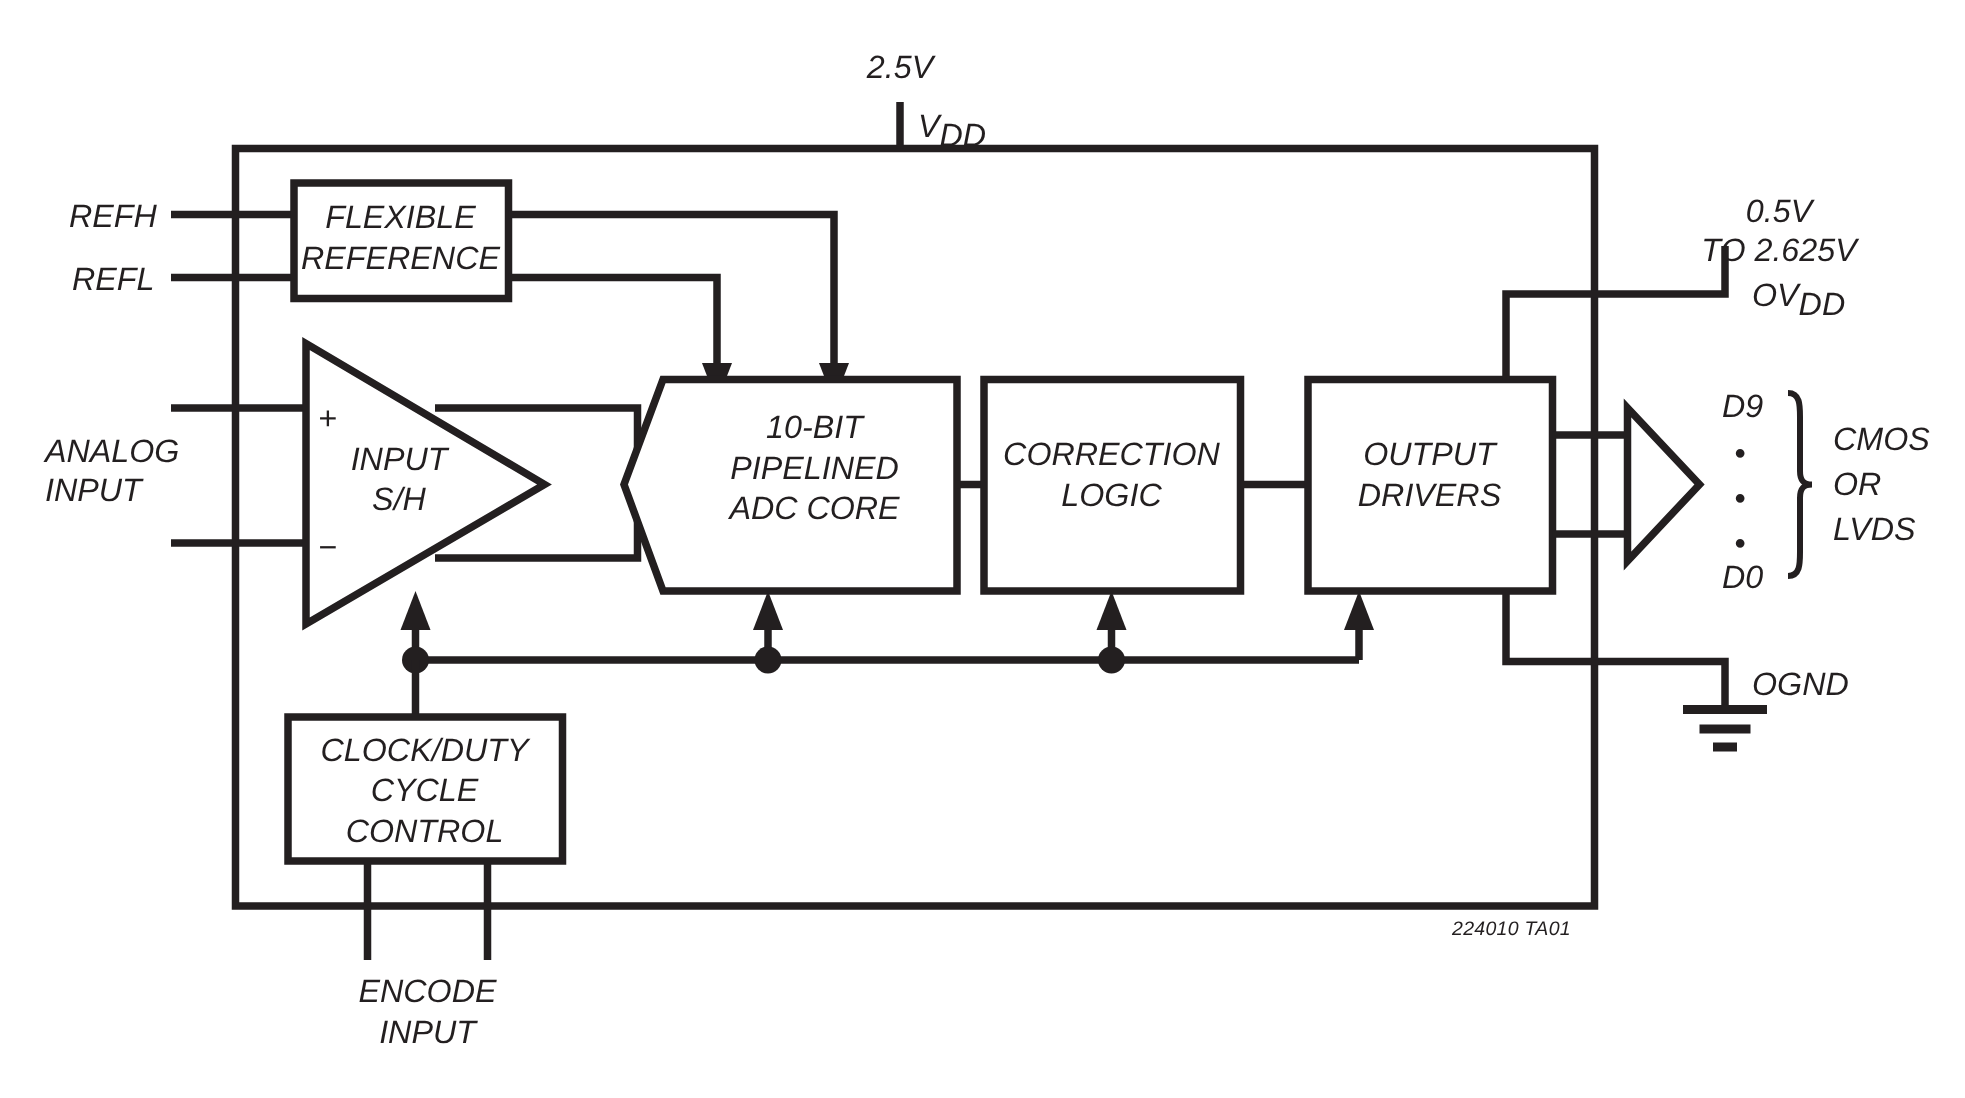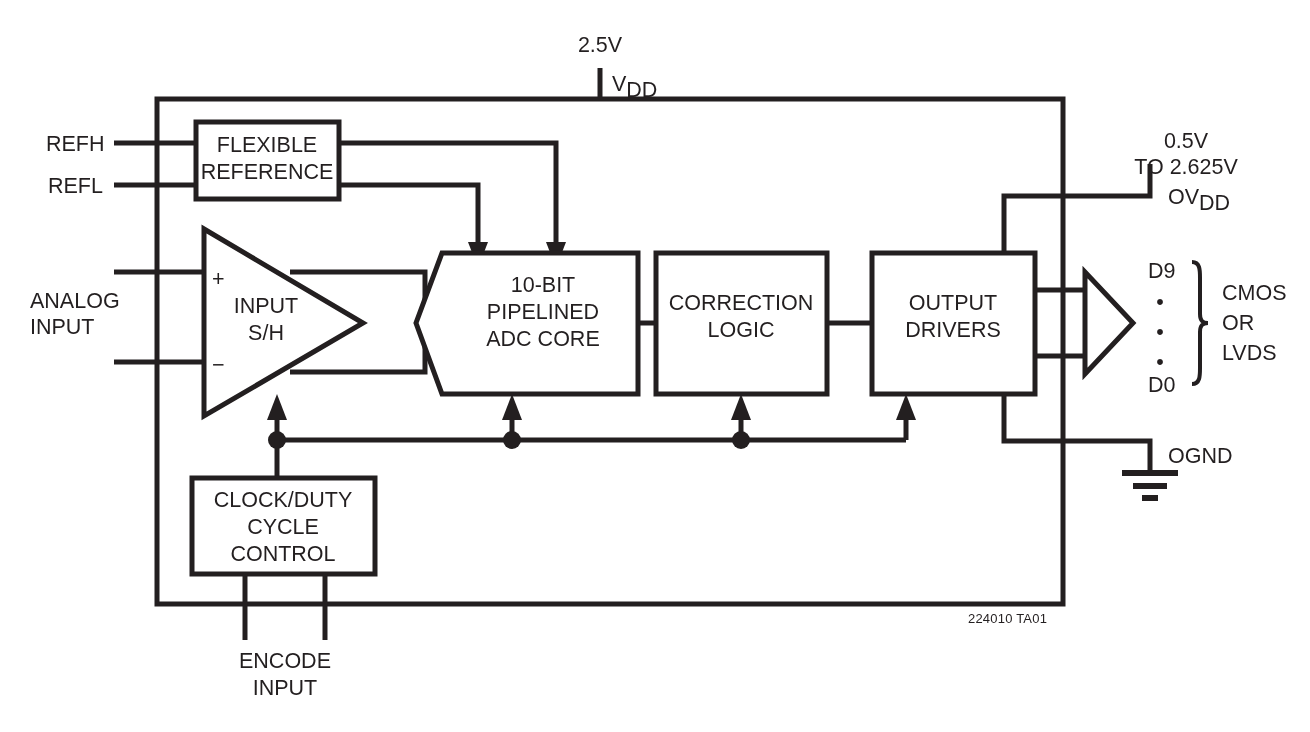--- a/index.html
+++ b/index.html
@@ -10,20 +10,21 @@
   body {
     width: 1310px;
     height: 732px;
     font-family: "Liberation Sans", sans-serif;
     overflow: hidden;
   }
   #diagram-root {
     position: relative;
     width: 1310px;
     height: 732px;
+    font-style: italic;
   }
   svg#block-diagram {
     display: block;
     width: 1310px;
     height: 732px;
   }
   .wire {
     stroke: #231f20;
     stroke-width: 5;
     fill: none;

